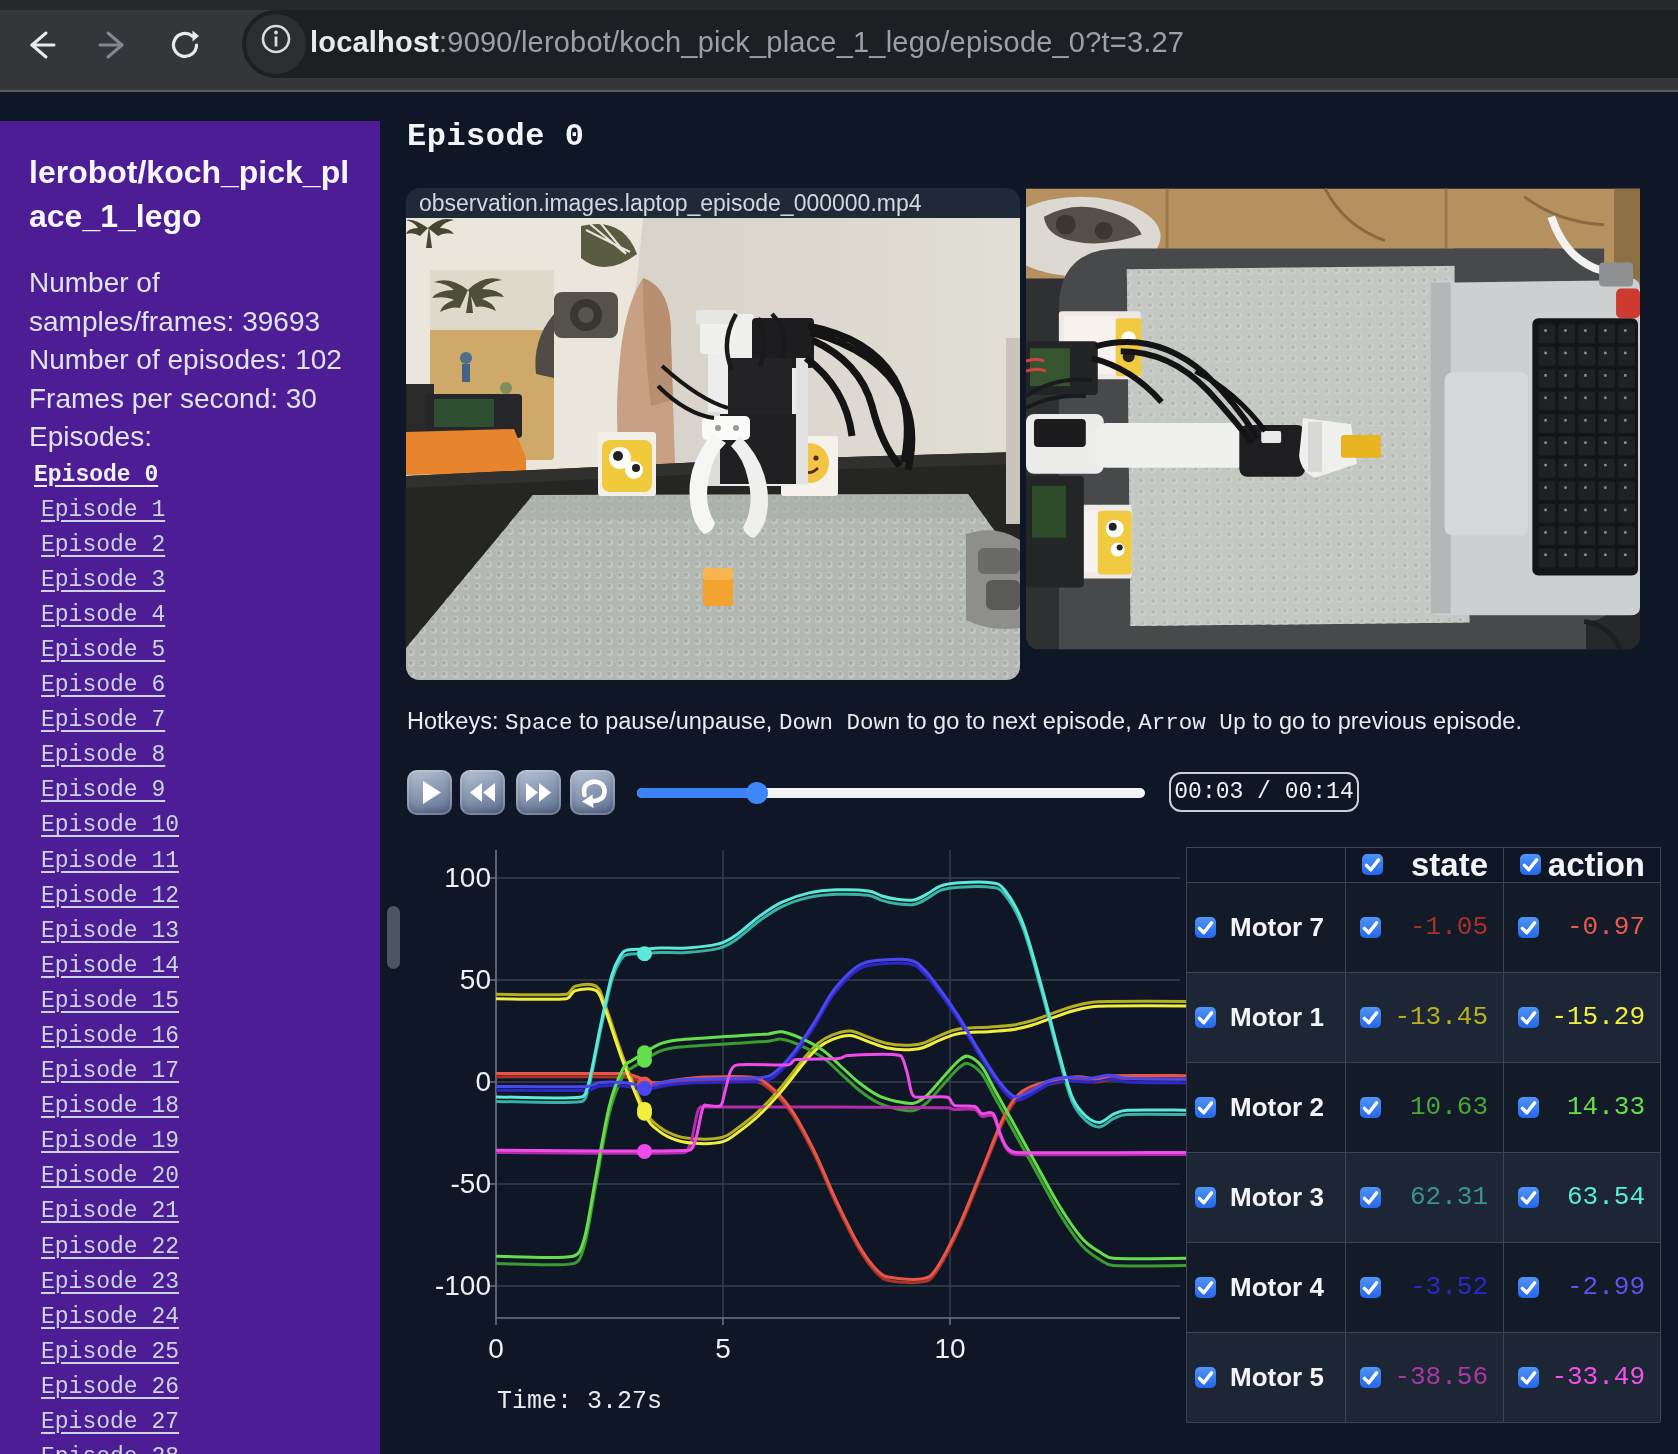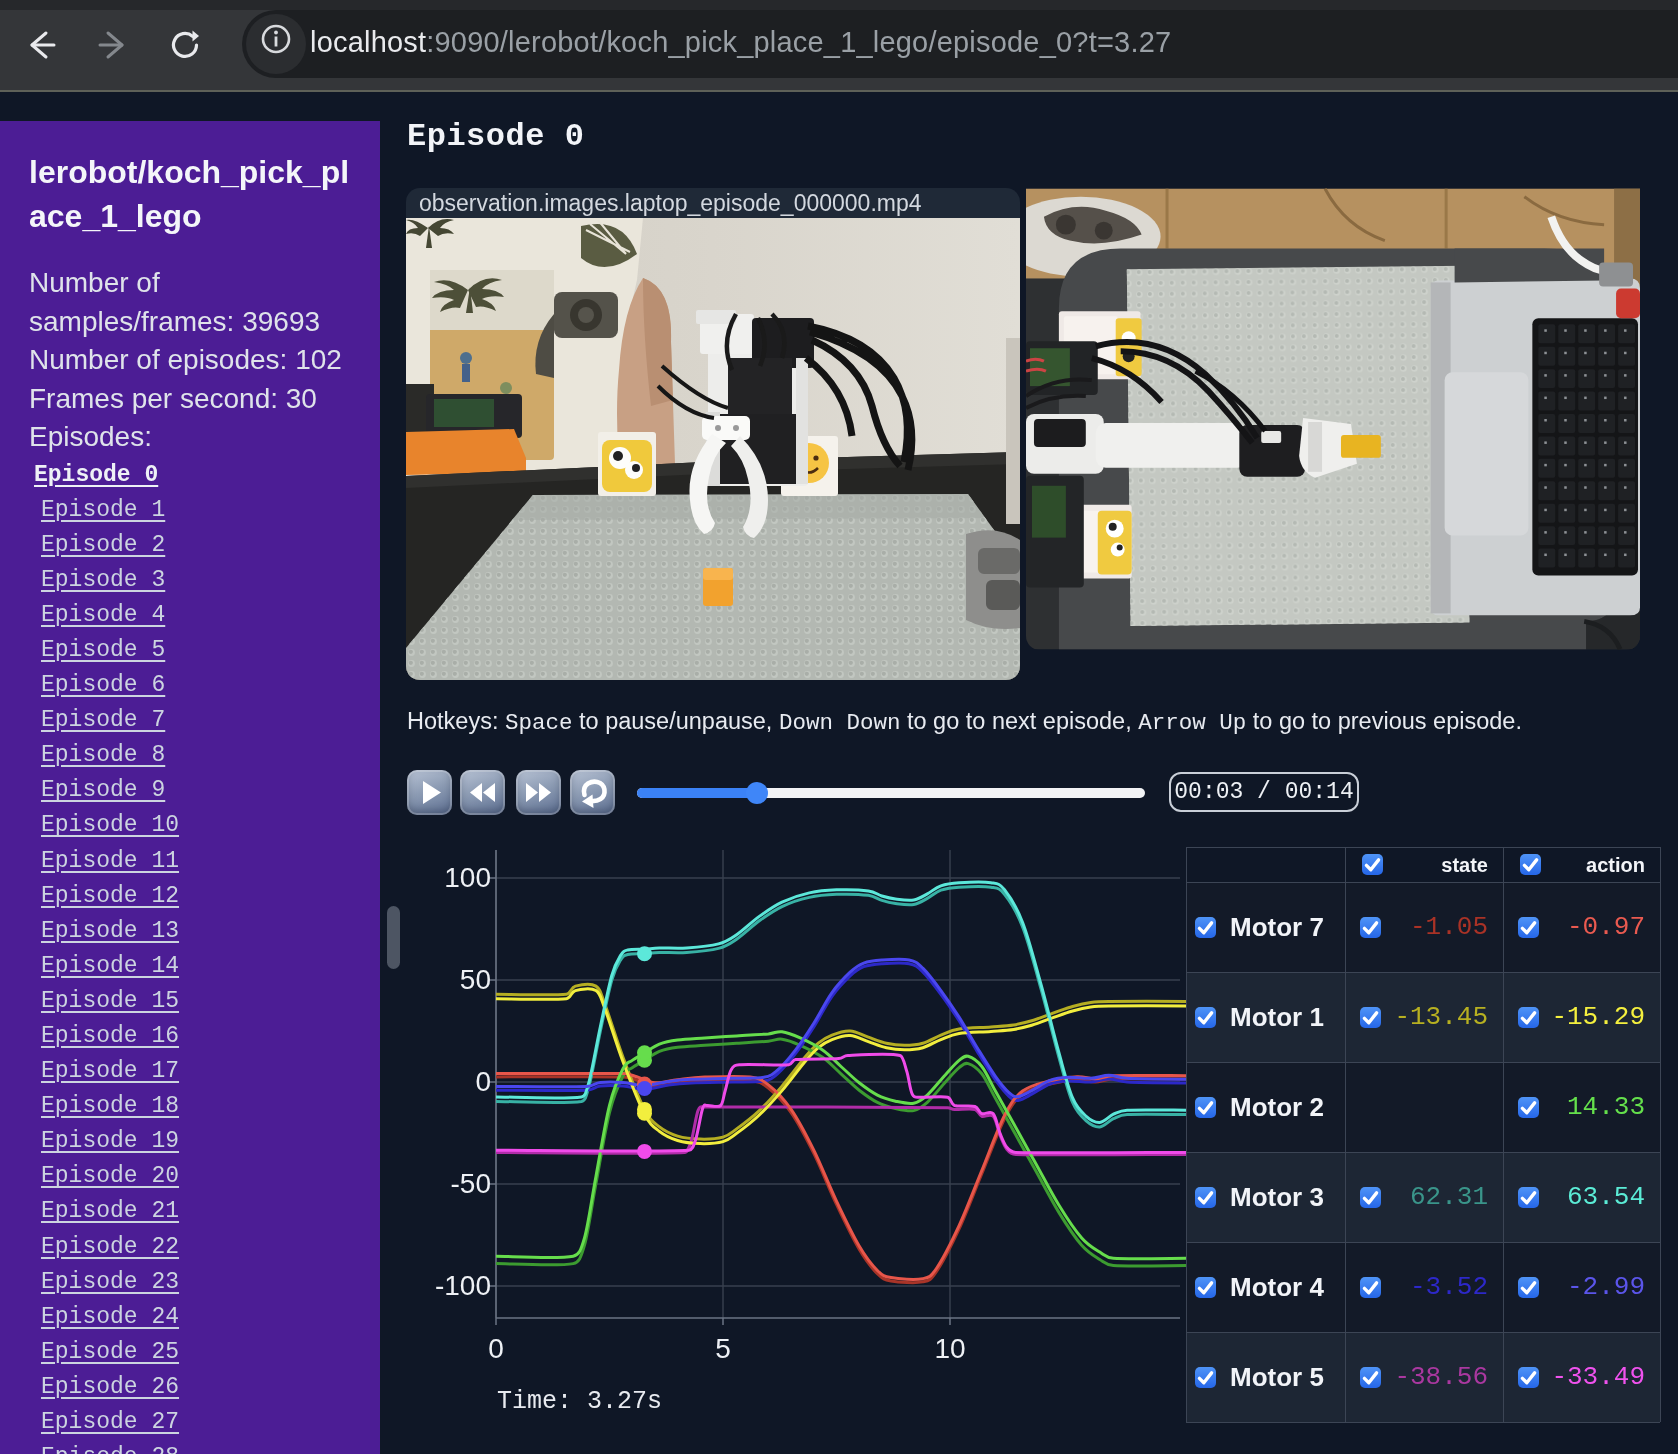--- a/index.html
+++ b/index.html
@@ -3,21 +3,21 @@
 <style>
 * { margin:0; padding:0; box-sizing:border-box; }
 html,body { width:1678px; height:1454px; overflow:hidden; background:#0f1726; font-family:"Liberation Sans", sans-serif; }
 .abs { position:absolute; }
 #chrome { position:absolute; left:0; top:0; width:1678px; height:92px; background:#343639; }
 #chrome .topstrip { position:absolute; left:0; top:0; width:100%; height:10px; background:#26282b; }
 #chrome .botline { position:absolute; left:0; top:90px; width:100%; height:2px; background:#5e6158; }
 #pill { position:absolute; left:242px; top:10px; width:1450px; height:68px; background:#1d1f22; border-radius:34px 0 0 34px; }
 #pill .ihl { position:absolute; left:4px; top:4px; width:60px; height:60px; border-radius:50%; background:#2b2d30; }
 .urltext { position:absolute; left:68px; top:16px; font-size:29px; color:#9aa0a6; white-space:nowrap; letter-spacing:0.2px; }
-.urltext b { color:#e9eaed; font-weight:400; }
+.urltext b { color:#e9eaed; font-weight:700; }
 #sidebar { position:absolute; left:0; top:92px; width:380px; height:1362px; background:#4c1d95; color:#e7eaf0; overflow:hidden;margin-top:29px; }
 #sidebar h1 { font-size:32px; line-height:44px; font-weight:700; color:#f4f6f9; margin:29px 28px 0 29px; word-break:break-all; }
 #stats { margin:26px 28px 0 29px; font-size:28px; line-height:38.6px; color:#dfe3ea; }
 #eplist { margin:0 0 0 41px; font-family:"Liberation Mono", monospace; font-size:23px; color:#ccd4e0; }
 .ep { height:35.1px; display:flex; align-items:center; }
 .ep span { text-decoration:underline; text-underline-offset:4px; }
 .ep.cur { margin-left:-7px; font-weight:700; color:#eef1f6; }
 #main { position:absolute; left:380px; top:92px; width:1298px; height:1362px; background:#0f1726; }
 h2.ep0 { position:absolute; left:27px; top:26px; font-family:"Liberation Mono", monospace; font-size:32px; font-weight:700; color:#f2f4f8; letter-spacing:0.5px; }
 .vpanel { position:absolute; top:96px; width:614px; }
@@ -35,21 +35,21 @@
 #timetxt { position:absolute; left:117px; top:1295px; font-family:"Liberation Mono", monospace; font-size:25px; color:#e8ebf0; }
 #sthumb { position:absolute; left:7px; top:814px; width:13px; height:63px; border-radius:7px; background:#4d5563; }
 #mtable { position:absolute; left:806px; top:755px; width:475px; height:576px; }
 .trow { position:absolute; left:0; width:474px; height:90px; }
 .cell { position:absolute; height:90px; }
 .hcell { position:absolute; top:0; height:35px; }
 .cb { position:absolute; top:50%; margin-top:-10.5px; width:21px; height:21px; border-radius:5px; background:linear-gradient(180deg,#4f94f7,#2566e8); }
 .cb svg { width:21px; height:21px; display:block; }
 .mname { position:absolute; left:44px; top:50%; margin-top:-16px; font-size:26px; font-weight:700; color:#f2f4f8; line-height:32px; }
 .val { position:absolute; right:15px; top:50%; margin-top:-15px; font-size:26px; line-height:30px;font-family:Liberation Mono, monospace; }
-.hlab { position:absolute; right:15px; top:50%; margin-top:-15px; font-size:20px; font-weight:700; color:#f2f4f8; line-height:30px; }
+.hlab { position:absolute; right:15px; top:50%; margin-top:-15px; font-size:33px; font-weight:700; color:#f2f4f8; line-height:30px; }
 .gl { position:absolute; background:#3c4555; }
 .gl.h { left:0; width:474px; height:1px; }
 .gl.v { top:0; width:1px; height:575px; }
 </style></head>
 <body>
 <div id="chrome">
   <div class="topstrip"></div>
   <svg class="abs" style="left:24px;top:28px" width="34" height="34" viewBox="0 0 34 34">
       <path d="M22 5 L8 17 L22 29" stroke="#e9eaed" stroke-width="3" fill="none" stroke-linecap="round" stroke-linejoin="round"></path>
       <path d="M8 17 L30 17" stroke="#e9eaed" stroke-width="3" stroke-linecap="round"></path>
@@ -579,20 +579,28 @@
       </div>
 <div class="trow" style="top:215px;background:#131a28"></div>
 <div class="cell" style="top:215px;left:0;width:159px">
         <span class="cb" style="left:9px">
           <svg viewBox="0 0 20 20">
             <path d="M4.2 10.8 L8.4 15 L15.8 5.6" stroke="#fff" stroke-width="3.2" fill="none" stroke-linecap="round" stroke-linejoin="round"></path>
           </svg>
         </span>
         <span class="mname">Motor 2</span>
       </div>
+<div class="cell" style="top:215px;left:159px;width:158px">
+        <span class="cb" style="left:15px">
+          <svg viewBox="0 0 20 20">
+            <path d="M4.2 10.8 L8.4 15 L15.8 5.6" stroke="#fff" stroke-width="3.2" fill="none" stroke-linecap="round" stroke-linejoin="round"></path>
+          </svg>
+        </span>
+        <span class="val" style="color:#48a83a">10.63</span>
+      </div>
 <div class="cell" style="top:215px;left:317px;width:157px">
         <span class="cb" style="left:15px">
           <svg viewBox="0 0 20 20">
             <path d="M4.2 10.8 L8.4 15 L15.8 5.6" stroke="#fff" stroke-width="3.2" fill="none" stroke-linecap="round" stroke-linejoin="round"></path>
           </svg>
         </span>
         <span class="val" style="color:#65e04c">14.33</span>
       </div>
 <div class="trow" style="top:305px;background:#1d2634"></div>
 <div class="cell" style="top:305px;left:0;width:159px">

